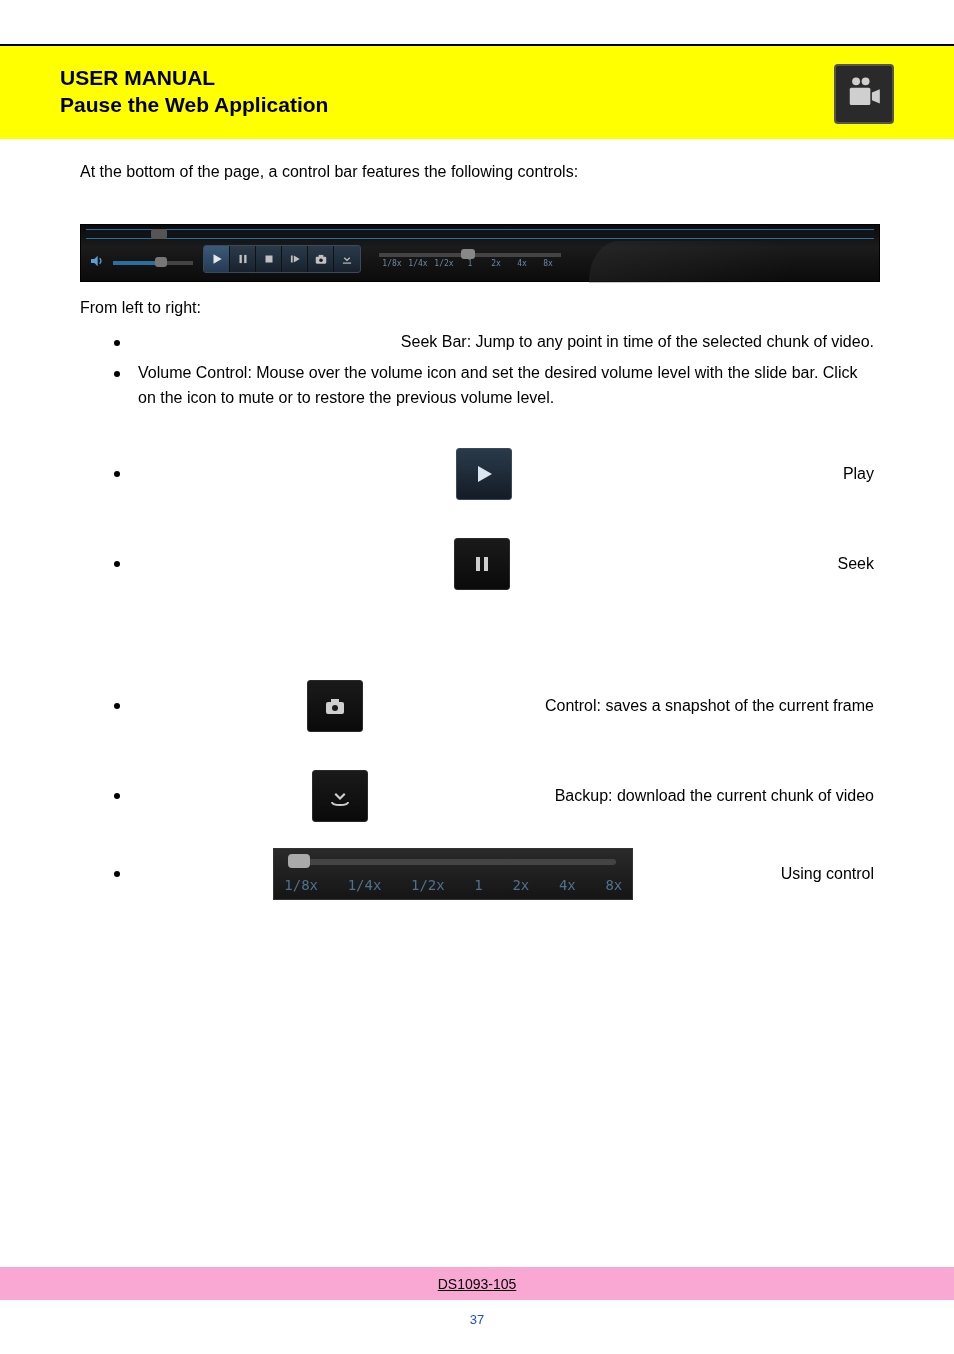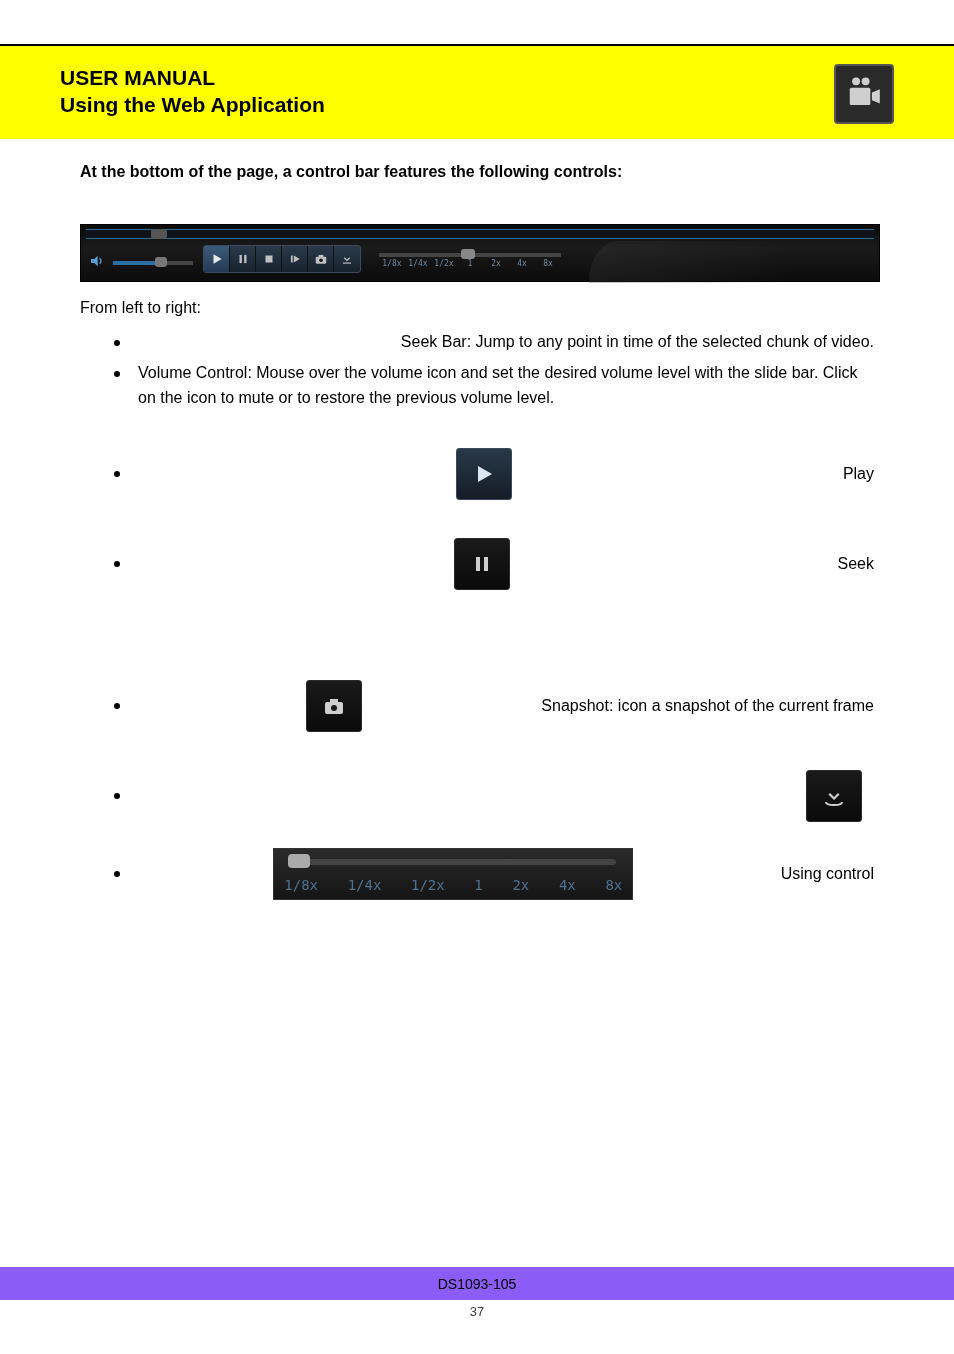--- a/index.html
+++ b/index.html
@@ -16,21 +16,21 @@
     width: 60px; height: 60px;
     background: #2a2a2a;
     border: 2px solid #555;
     border-radius: 4px;
     display: flex; align-items: center; justify-content: center;
   }
   .header-icon svg { width: 38px; height: 38px; }
 
   
   .body-text { position: absolute; left: 80px; right: 80px; font-size: 16px; color: #000; line-height: 1.5; }
-  .body-text.intro { top: 160px; font-weight: bold; }
+  .body-text.intro { top: 160px; }
 
   
   .control-bar {
     position: absolute;
     left: 80px; top: 224px;
     width: 800px; height: 58px;
     background: linear-gradient(#0b0b0b, #1b1b1b 40%, #0b0b0b);
     border: 1px solid #000;
   }
   .seek-track {
@@ -118,41 +118,41 @@
     position:absolute; left:14px; top:5px; width:22px; height:14px; background:#aaa; border-radius:4px;
   }
   .speed-large .sl-labs {
     position:absolute; left:10px; right:10px; bottom:6px;
     display:flex; justify-content:space-between;
     font-family: monospace; font-size: 14px; color:#507090;
   }
 
   
   .footer-band {
-    position: absolute; left:0; bottom:54px; width:954px; height:33px; background:#8b5cf6;
-    display:flex; align-items:center; justify-content:center;
+    position: absolute; left:0; bottom:54px; width:954px; height:33px; background:#f9a8d4;
+    display:flex; align-items:center; justify-content:center;text-decoration:underline;
   }
   .footer-sub {
-    position:absolute; left:0; bottom:20px; width:954px; height:30px;
+    position:absolute; left:0; bottom:12px; width:954px; height:30px;
     display:flex; align-items:flex-start; justify-content:center;
-    font-size: 13px; color:#404040;
+    font-size: 13px; color:#1d4ed8;
   }
 
   
   .spacer { height: 26px; }
 </style>
 </head>
 <body>
 <div class="page">
 
 <div class="header-top-line"></div>
 <div class="header-band">
   <div class="header-text">
     <div>USER MANUAL</div>
-    <div>Using the Web Application</div>
+    <div>Pause the Web Application</div>
   </div>
   <div class="header-icon">
     <svg viewBox="0 0 48 48" fill="#cfcfcf">
       <circle cx="14" cy="8" r="5"></circle>
           <circle cx="26" cy="8" r="5"></circle>
       <rect x="6" y="16" width="26" height="22" rx="2"></rect>
       <polygon points="34,22 44,18 44,36 34,32"></polygon>
     </svg>
   </div>
 </div>
@@ -278,33 +278,34 @@
 
   <div class="bl icon-row">
     <div class="dot"></div>
     <div class="icon-box dark">
       <svg viewBox="0 0 24 24" fill="#cfcfcf">
             <rect x="3" y="8" width="18" height="12" rx="2"></rect>
             <rect x="8" y="5" width="8" height="4"></rect>
             <circle cx="12" cy="14" r="3" fill="#1a1a1a"></circle>
           </svg>
     </div>
-    <div class="txt">Snapshot: icon a snapshot of the current frame</div>
+    <div class="txt">Control: saves a snapshot of the current frame</div>
   </div>
 
   <div class="spacer"></div>
 
   <div class="bl icon-row">
     <div class="dot"></div>
     <div class="icon-box dark">
       <svg viewBox="0 0 24 24" fill="#cfcfcf">
             <path d="M12 3v10l-4-4-1.5 1.5L12 16l5.5-5.5L16 9l-4 4V3z"></path>
             <path d="M4 18c0 2 3 3 8 3s8-1 8-3" stroke="#cfcfcf" stroke-width="2" fill="none"></path>
           </svg>
     </div>
+    <div class="txt">Backup: download the current chunk of video</div>
   </div>
 
   <div style="height:14px"></div>
 
   <div class="bl icon-row">
     <div class="dot"></div>
     <div class="speed-large">
       <div class="sl-track"></div>
       <div class="sl-knob"></div>
       <div class="sl-labs">

